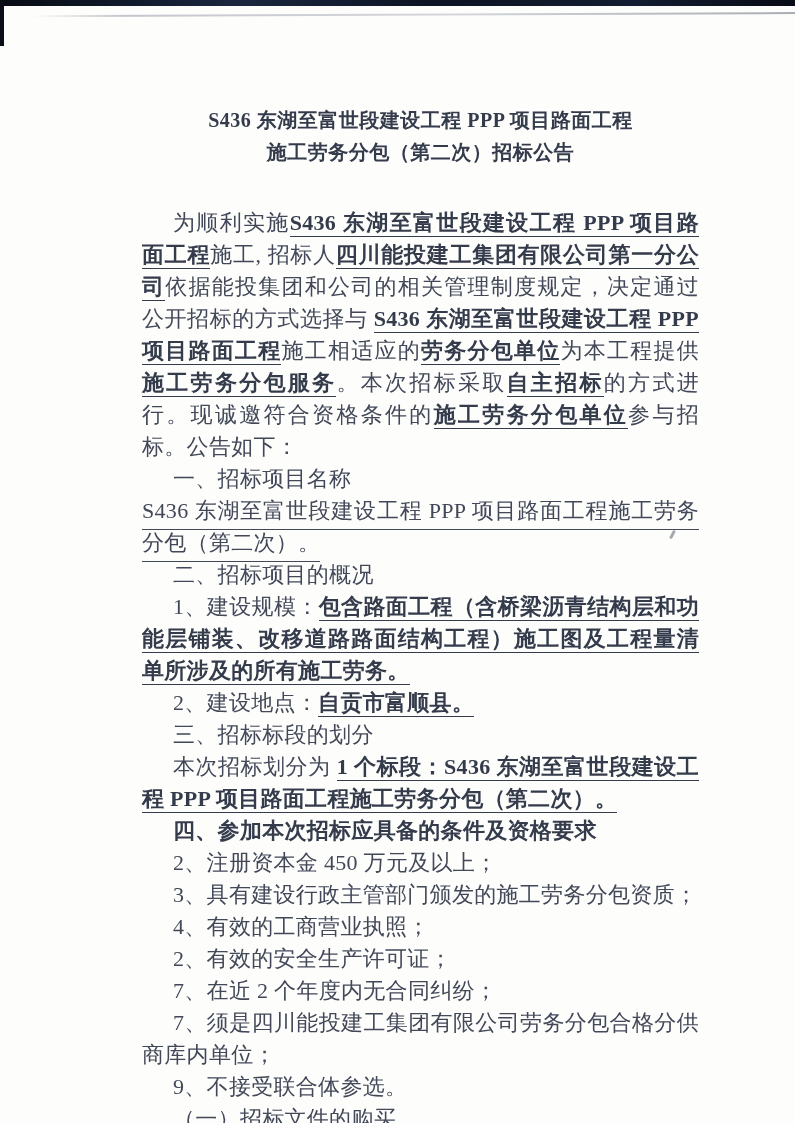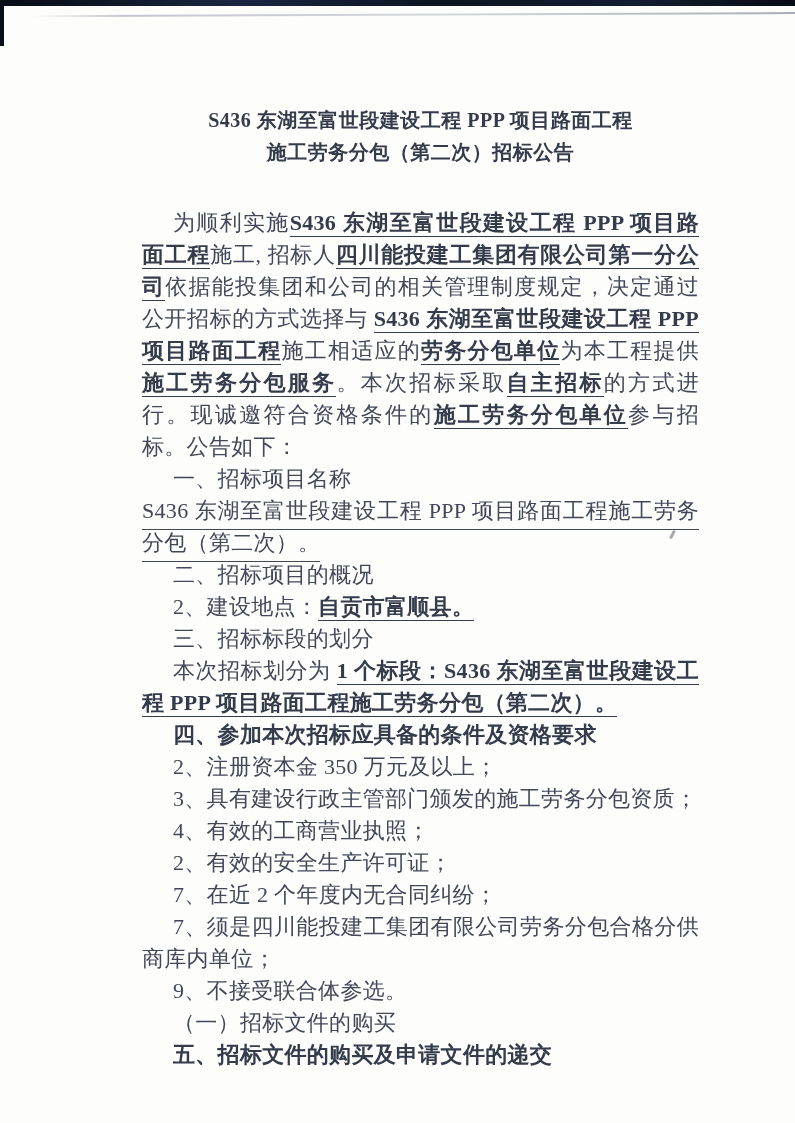--- a/index.html
+++ b/index.html
@@ -56,25 +56,26 @@
   <div class="content">
     <h1 class="title">
       <div>S436 东湖至富世段建设工程 PPP 项目路面工程</div>
       <div>施工劳务分包（第二次）招标公告</div>
     </h1>
     <div class="docbody" id="doc-body">
         <p class="ind"><span>为顺利实施</span><span class="bu">S436 东湖至富世段建设工程 PPP 项目路面工程</span><span>施工, 招标人</span><span class="bu">四川能投建工集团有限公司第一分公司</span><span>依据能投集团和公司的相关管理制度规定，决定通过公开招标的方式选择与 </span><span class="bu">S436 东湖至富世段建设工程 PPP 项目路面工程</span><span>施工相适应的</span><span class="bu">劳务分包单位</span><span>为本工程提供</span><span class="bu">施工劳务分包服务</span><span>。本次招标采取</span><span class="bu">自主招标</span><span>的方式进行。现诚邀符合资格条件的</span><span class="bu">施工劳务分包单位</span><span>参与招标。公告如下：</span></p>
         <p class="ind"><span>一、招标项目名称</span></p>
         <p><span class="u">S436 东湖至富世段建设工程 PPP 项目路面工程施工劳务分包（第二次）。</span></p>
         <p class="ind"><span>二、招标项目的概况</span></p>
+        <p class="ind"><span>1、建设规模：</span><span class="bu">包含路面工程（含桥梁沥青结构层和功能层铺装、改移道路路面结构工程）施工图及工程量清单所涉及的所有施工劳务。</span></p>
         <p class="ind"><span>2、建设地点：</span><span class="bu">自贡市富顺县。</span></p>
         <p class="ind"><span>三、招标标段的划分</span></p>
         <p class="ind"><span>本次招标划分为 </span><span class="bu">1 个标段：S436 东湖至富世段建设工程 PPP 项目路面工程施工劳务分包（第二次）。</span></p>
         <p class="ind"><span class="b">四、参加本次招标应具备的条件及资格要求</span></p>
-        <p class="ind"><span>2、注册资本金 350 万元及以上；</span></p>
+        <p class="ind"><span>2、注册资本金 450 万元及以上；</span></p>
         <p class="ind"><span>3、具有建设行政主管部门颁发的施工劳务分包资质；</span></p>
         <p class="ind"><span>4、有效的工商营业执照；</span></p>
         <p class="ind"><span>2、有效的安全生产许可证；</span></p>
         <p class="ind"><span>7、在近 2 个年度内无合同纠纷；</span></p>
         <p class="ind"><span>7、须是四川能投建工集团有限公司劳务分包合格分供商库内单位；</span></p>
         <p class="ind"><span>9、不接受联合体参选。</span></p>
         <p class="ind"><span>（一）招标文件的购买</span></p>
         <p class="ind"><span class="b">五、招标文件的购买及申请文件的递交</span></p>
       </div>
   </div>

